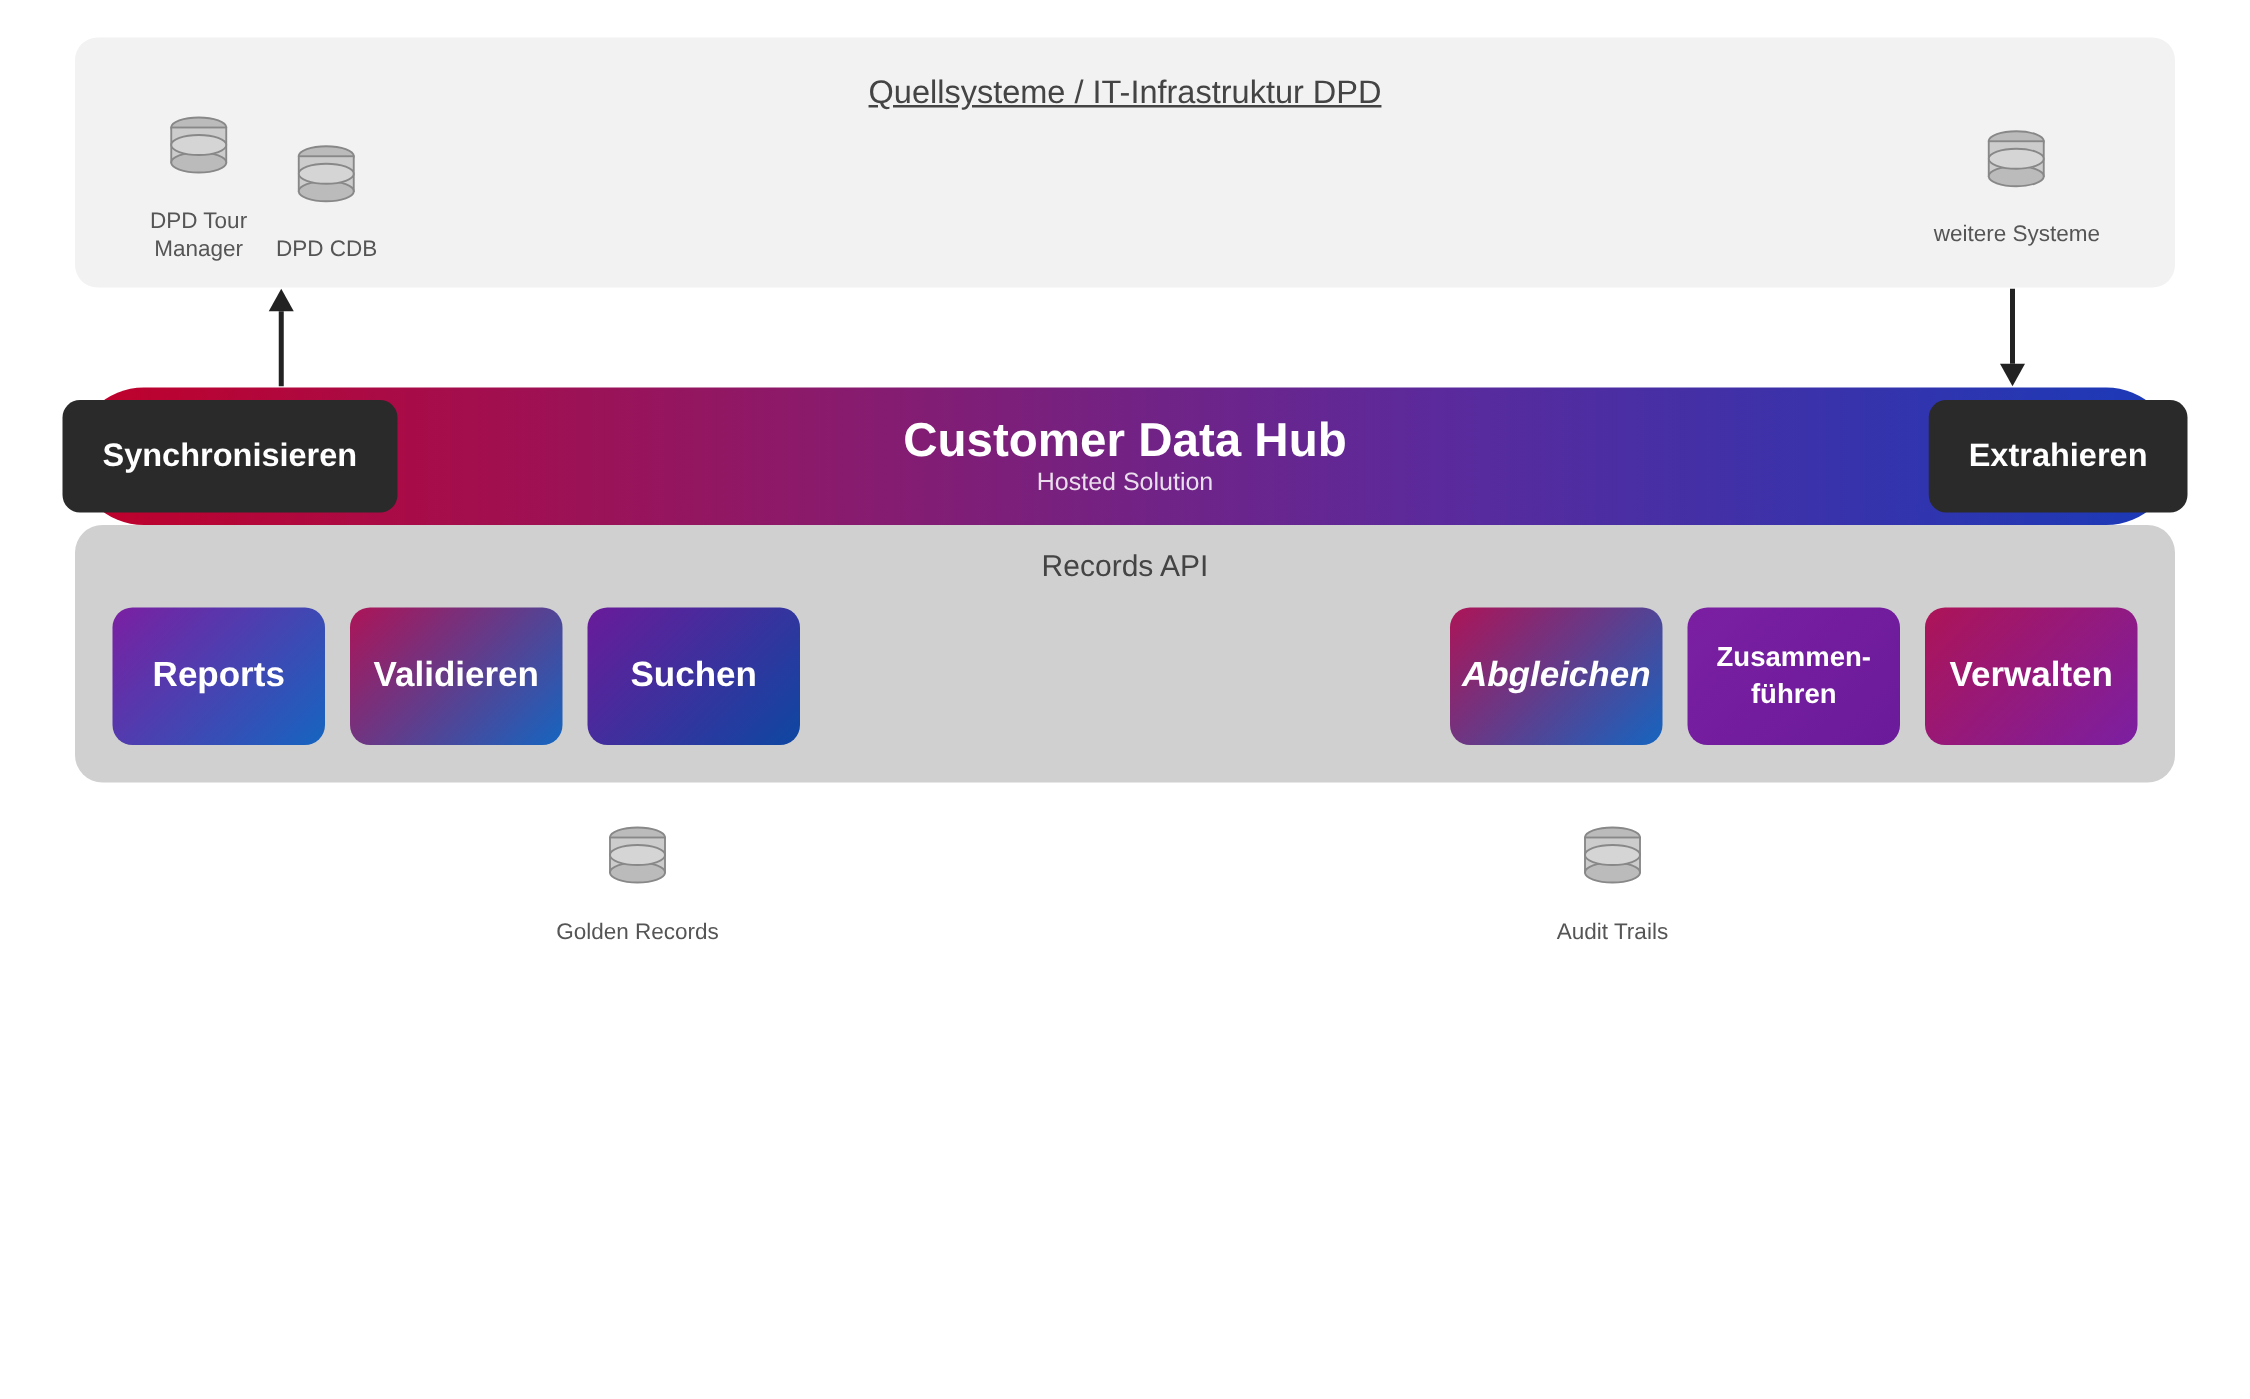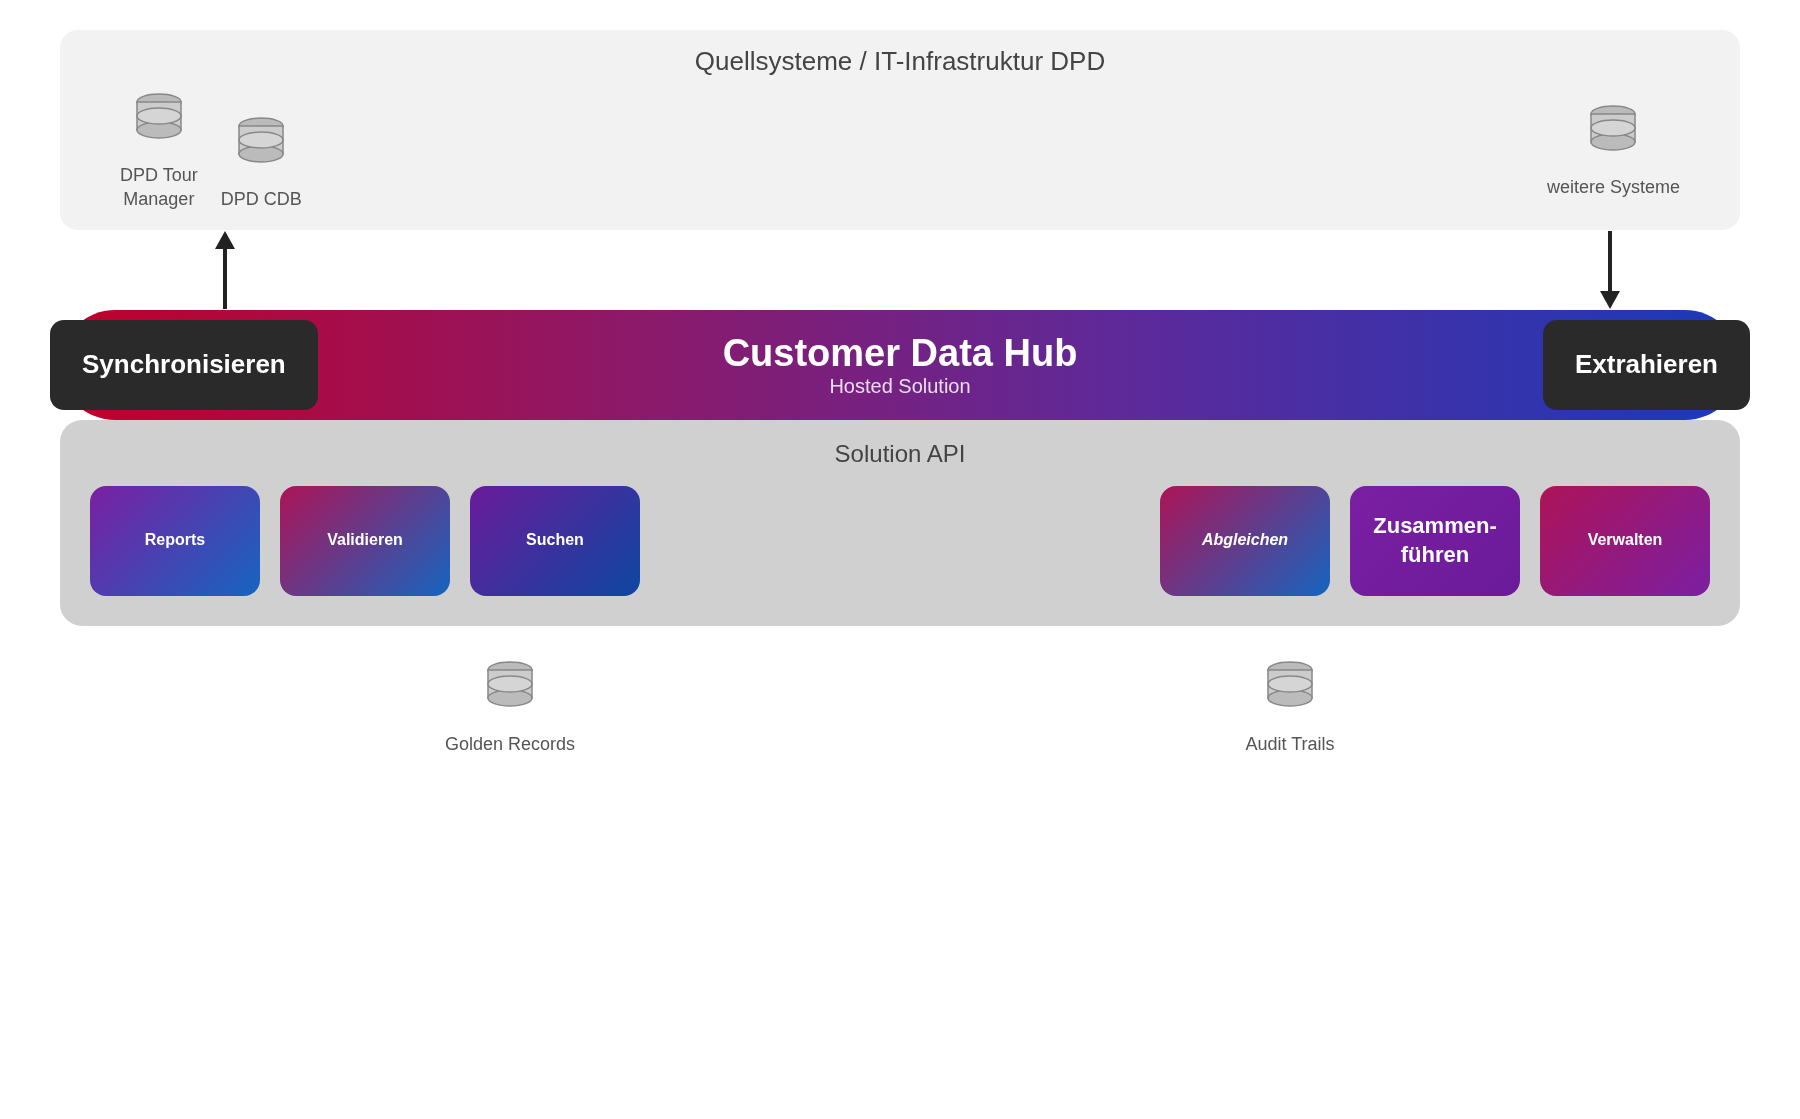--- a/index.html
+++ b/index.html
@@ -29,27 +29,28 @@
       border-radius: 18px;
       padding: 28px 60px 28px 60px;
       display: flex;
       align-items: center;
       justify-content: space-between;
       height: 200px;
       position: relative;
     }
     .quellsysteme-title {
       position: absolute;
-      top: 16px;
+      top: 28px;
       left: 50%;
       transform: translateX(-50%);
       font-size: 26px;
       font-weight: 400;
       color: #444;
       white-space: nowrap;
+      text-decoration: underline;
     }
     .db-group {
       display: flex;
       align-items: flex-end;
       gap: 23px;
       margin-top: 40px;
     }
     .db-item {
       display: flex;
       flex-direction: column;
@@ -211,21 +212,21 @@
       display: flex;
       gap: 20px;
     }
     .api-btn {
       border-radius: 16px;
       width: 170px;
       height: 110px;
       display: flex;
       align-items: center;
       justify-content: center;
-      font-size: 16px;
+      font-size: 28px;
       font-weight: 600;
       color: #fff;
       text-align: center;
       line-height: 1.3;
     }
     .btn-reports { background: linear-gradient(135deg, #7b1fa2 0%, #1565c0 100%); }
     .btn-validieren { background: linear-gradient(135deg, #ad1457 0%, #1565c0 100%); }
     .btn-suchen { background: linear-gradient(135deg, #6a1b9a 0%, #0d47a1 100%); }
     .btn-abgleichen { background: linear-gradient(135deg, #ad1457 0%, #1565c0 100%); font-style: italic; }
     .btn-zusammenfuehren { background: linear-gradient(135deg, #7b1fa2 0%, #6a1b9a 100%); }
@@ -318,21 +319,21 @@
       <div class="cdh-title">Customer Data Hub</div>
       <div class="cdh-subtitle">Hosted Solution</div>
     </div>
     <div class="cdh-right-box">
       <span>Extrahieren</span>
     </div>
   </div>
 
 
   <div class="standard-api-container">
-    <div class="standard-api-label">Solution API</div>
+    <div class="standard-api-label">Records API</div>
     <div class="api-buttons-row">
       <div class="api-left-group">
         <div class="api-btn btn-reports">
           <span>Reports</span>
         </div>
         <div class="api-btn btn-validieren">
           <span>Validieren</span>
         </div>
         <div class="api-btn btn-suchen">
           <span>Suchen</span>

